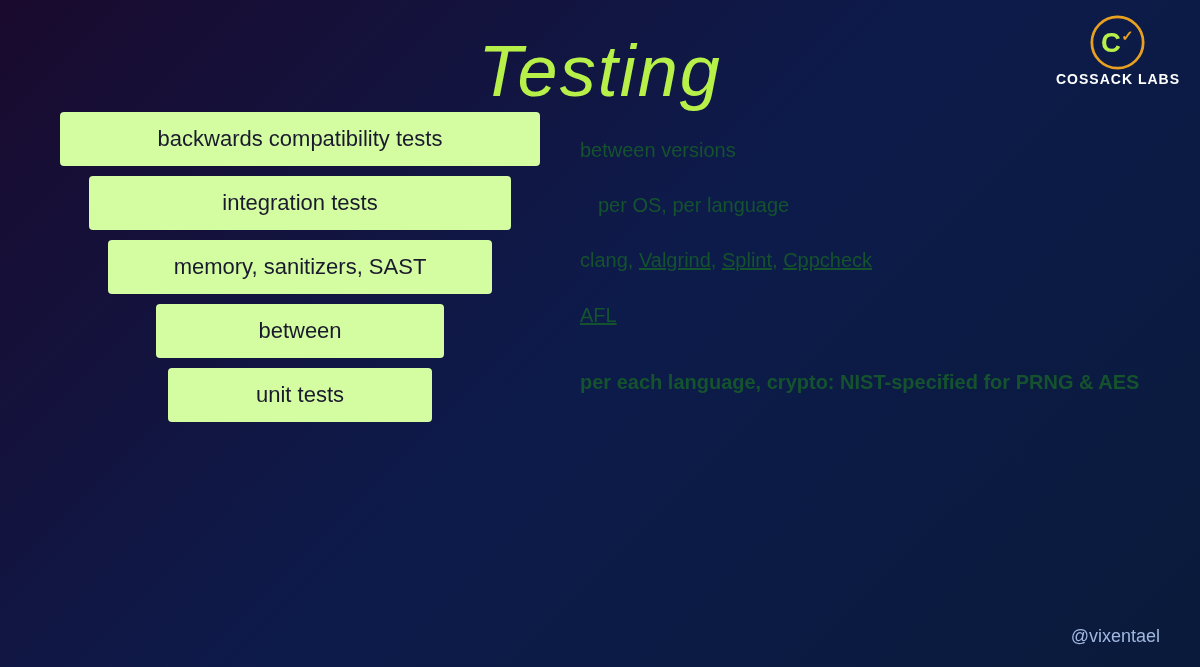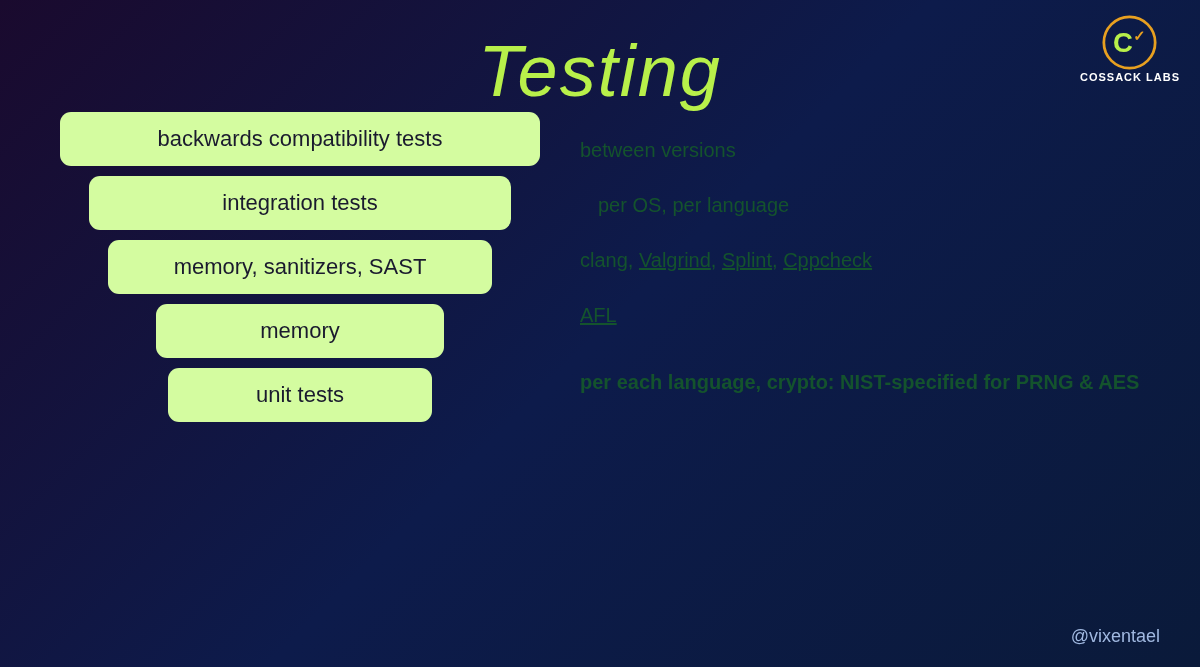--- a/index.html
+++ b/index.html
@@ -42,21 +42,21 @@
     .left-column {
       display: flex;
       flex-direction: column;
       gap: 10px;
       width: 480px;
       flex-shrink: 0;
     }
 
     .test-box {
       background: #d4fca0;
-      border-radius: 11px;
+      border-radius: 4px;
       display: flex;
       align-items: center;
       justify-content: center;
       color: #1a1a2e;
       font-size: 22px;
       font-weight: 400;
       padding: 14px 20px;
       text-align: center;
     }
 
@@ -101,21 +101,21 @@
       align-items: center;
     }
 
     .logo-icon {
       width: 55px;
       height: 55px;
     }
 
     .logo-text {
       color: white;
-      font-size: 11px;
+      font-size: 14px;
       font-weight: bold;
       text-align: center;
       letter-spacing: 1px;
       line-height: 1.3;
     }
 
     .twitter-handle {
       position: absolute;
       bottom: 20px;
       right: 40px;
@@ -150,21 +150,21 @@
 
       <div class="test-box box-2">
         <span>integration tests</span>
       </div>
 
       <div class="test-box box-3">
         <span>memory, sanitizers, SAST</span>
       </div>
 
       <div class="test-box box-4">
-        <span>memory</span>
+        <span>between</span>
       </div>
 
       <div class="test-box box-5">
         <span>unit tests</span>
       </div>
 
     </div>
 
     <div class="right-column">
 

